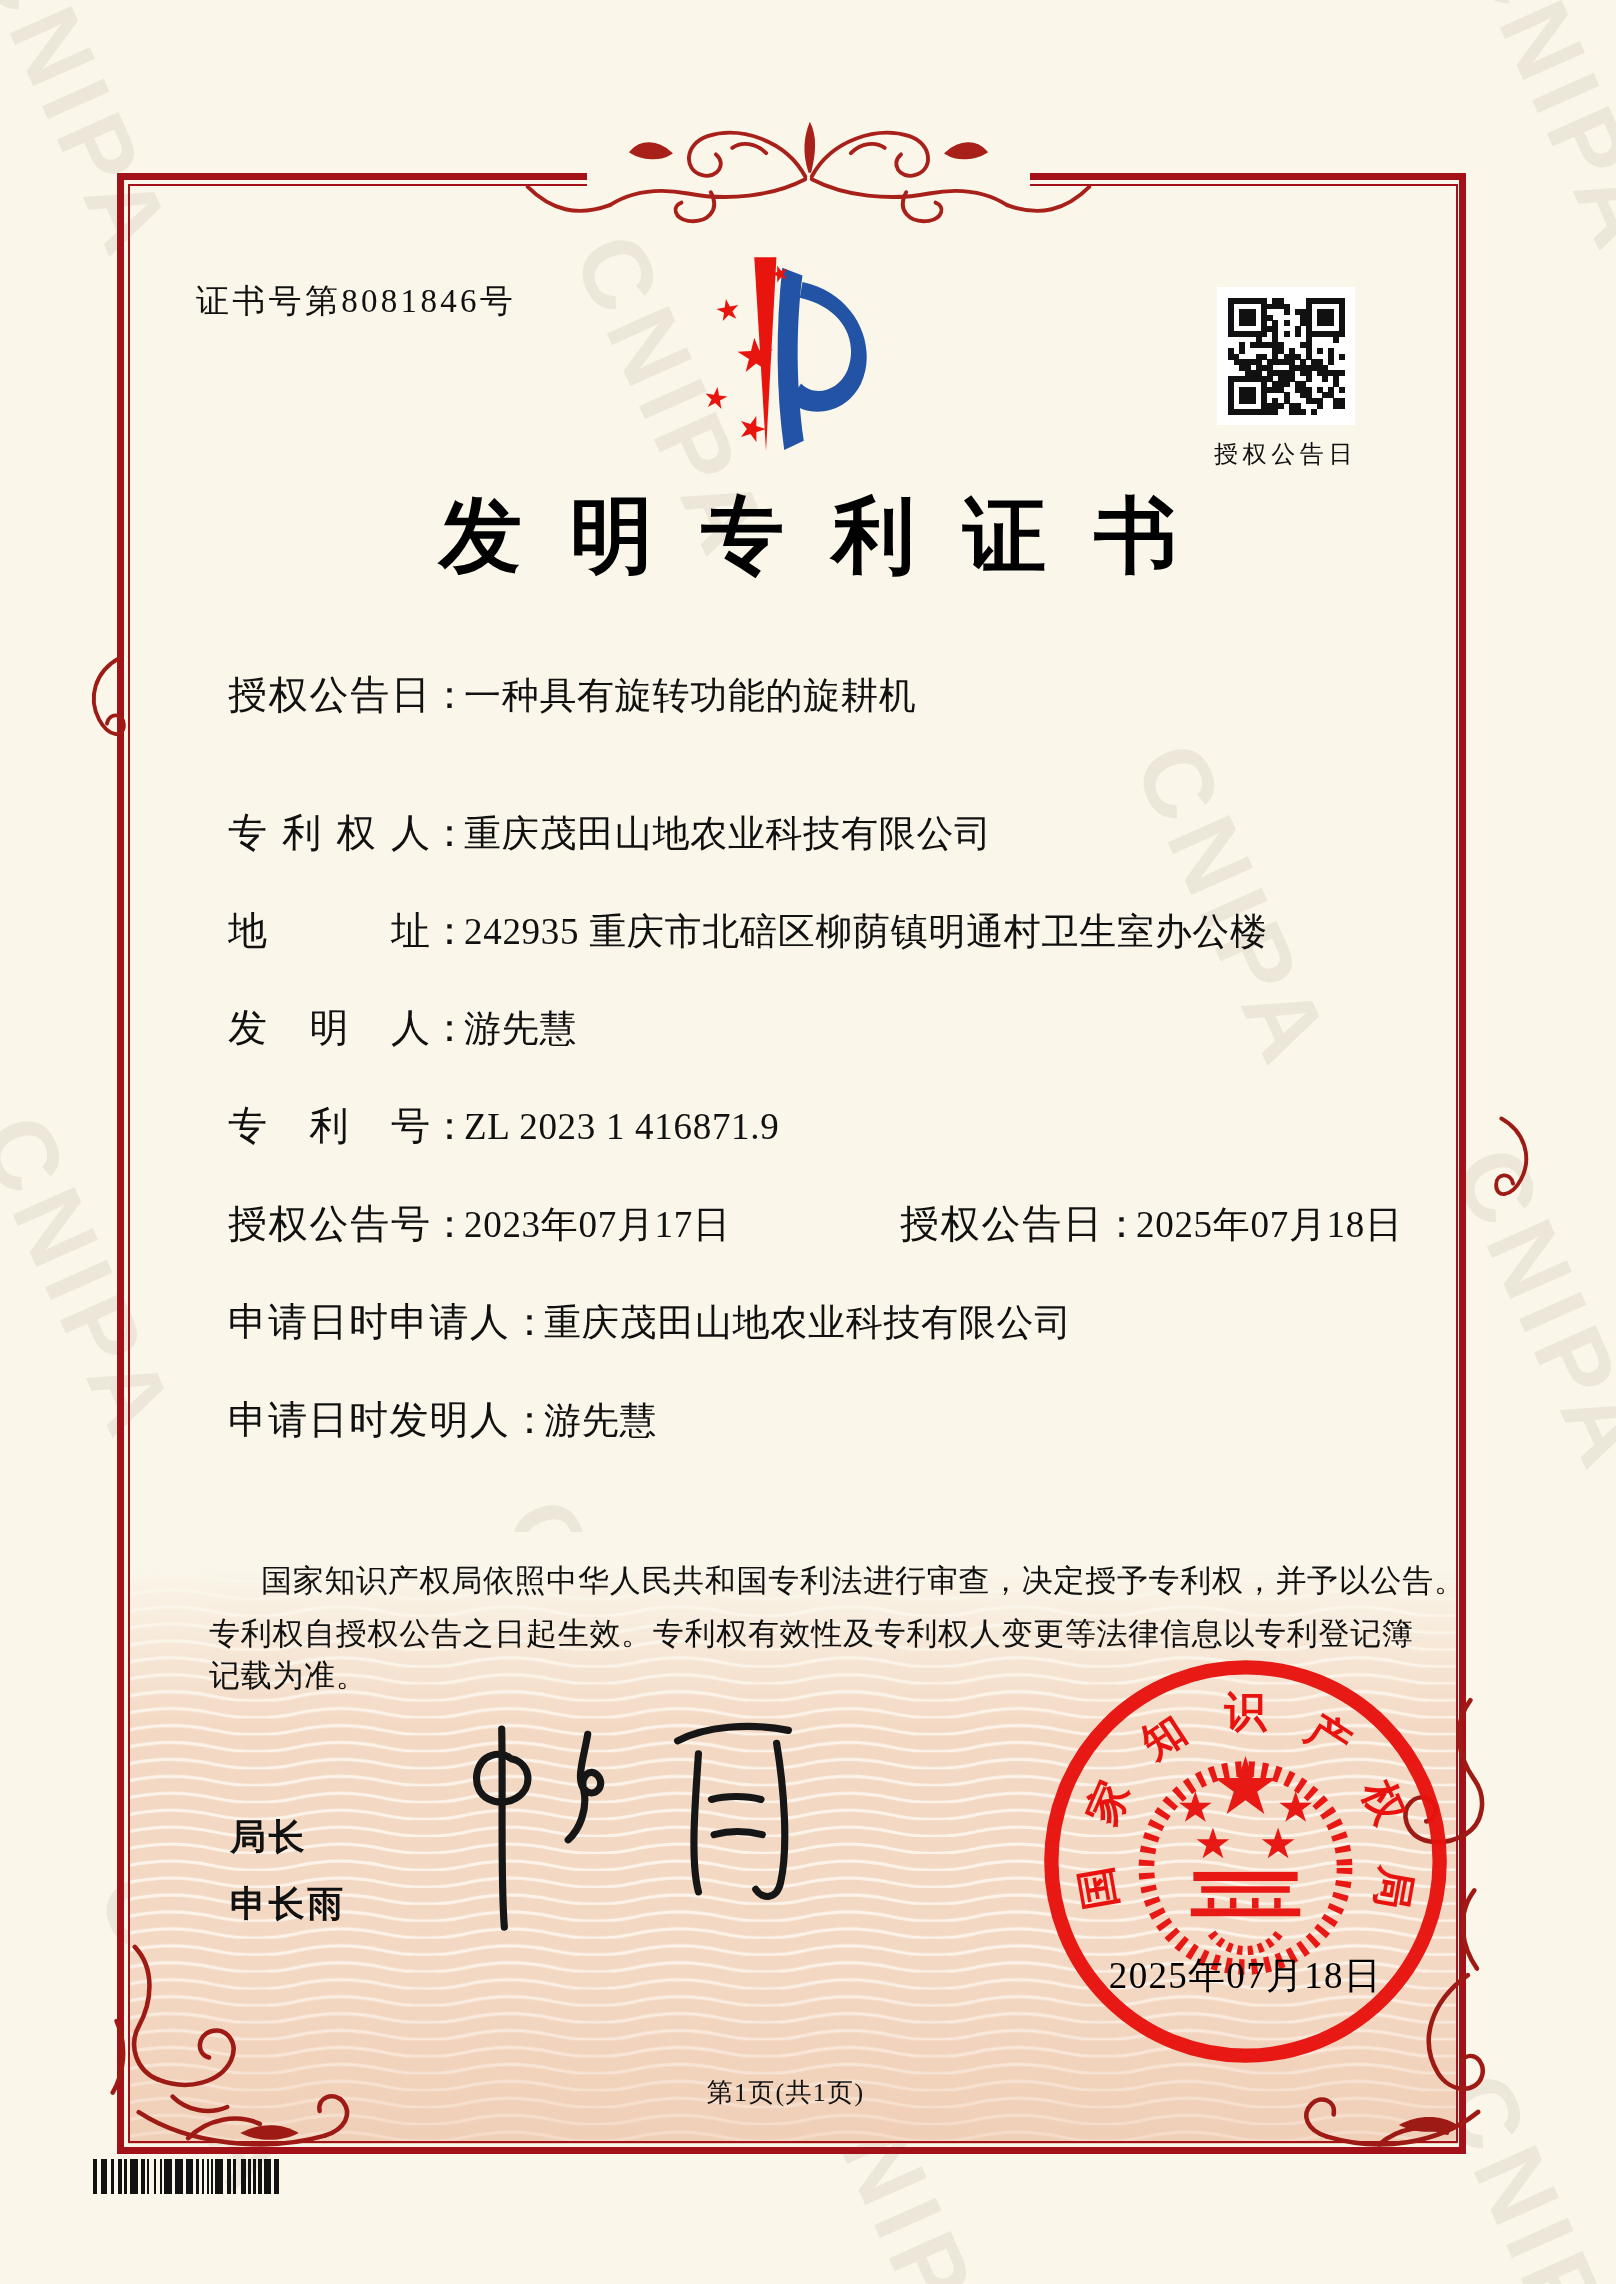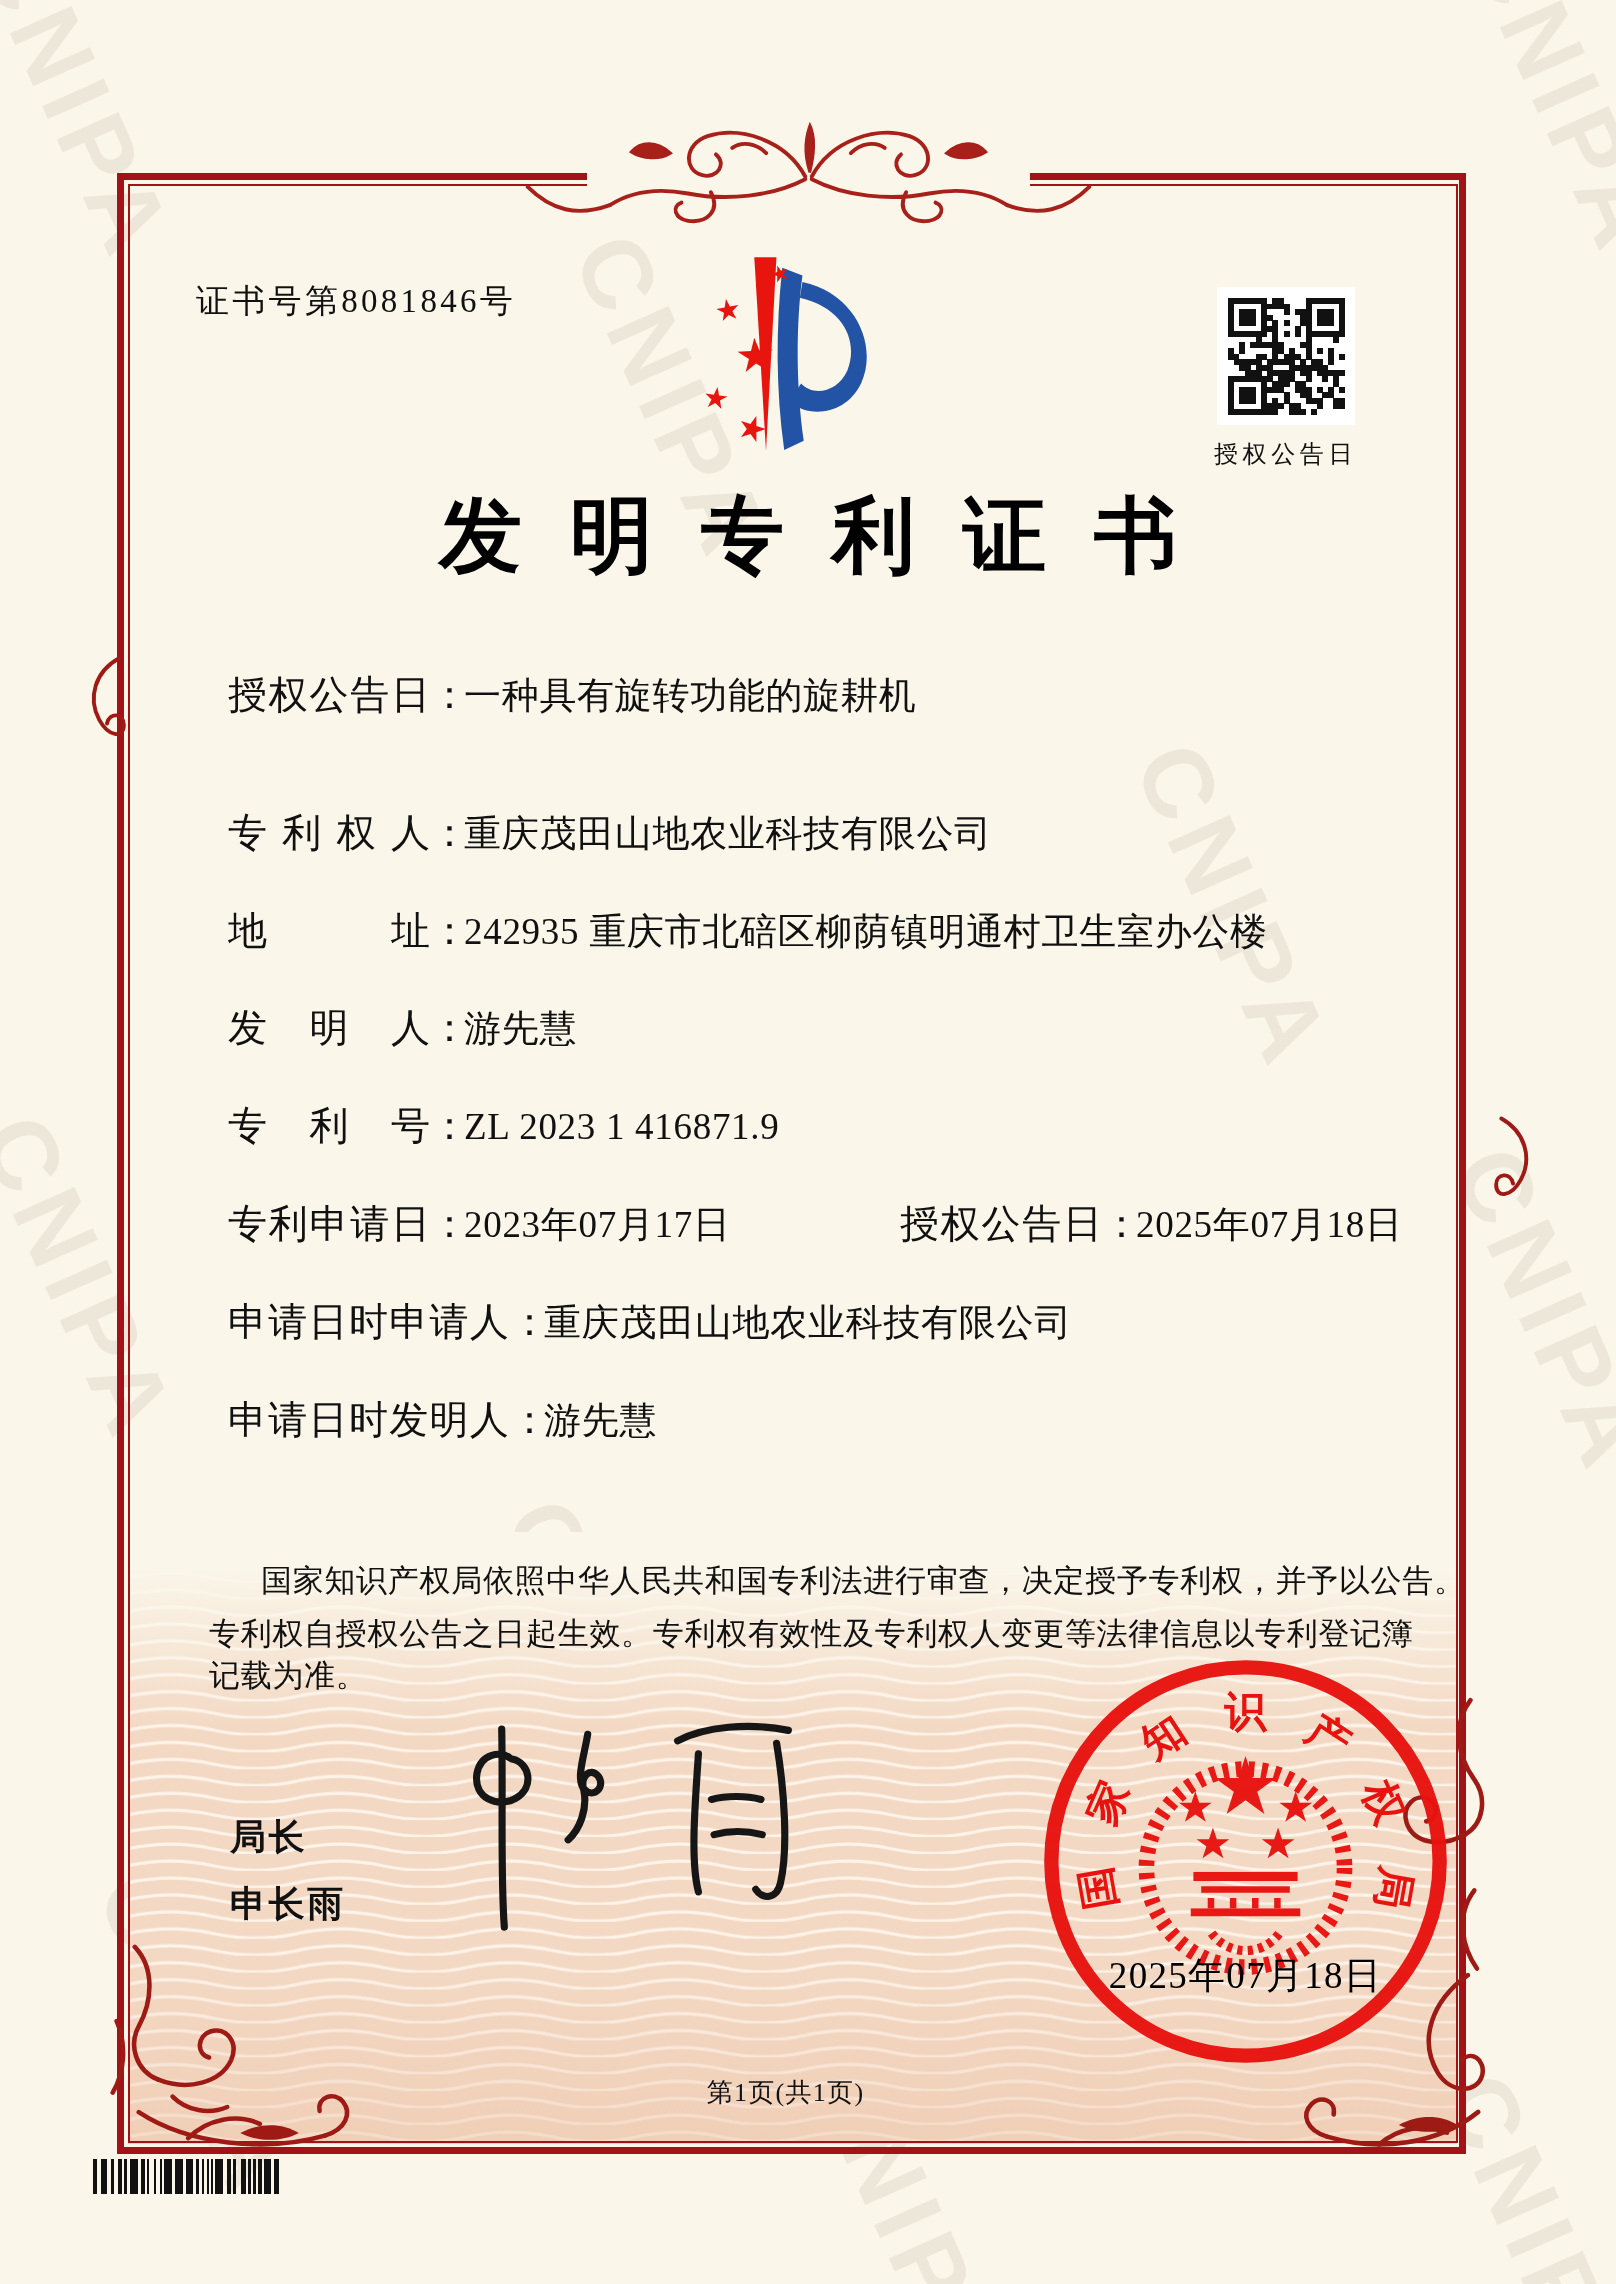--- a/index.html
+++ b/index.html
@@ -422,21 +422,21 @@
   <div id="qr-caption" class="abs">授权公告日</div>
 
   <div id="doc-title" class="abs">发明专利证书</div>
 
   <div id="rows">
       <div class="frow" style="top: 674px;"><span class="flabel">授权公告日</span><span class="fcolon">：</span><span class="fvalue">一种具有旋转功能的旋耕机</span></div>
       <div class="frow" style="top: 812px;"><span class="flabel">专利权人</span><span class="fcolon">：</span><span class="fvalue">重庆茂田山地农业科技有限公司</span></div>
       <div class="frow" style="top: 910px;"><span class="flabel">地址</span><span class="fcolon">：</span><span class="fvalue">242935 重庆市北碚区柳荫镇明通村卫生室办公楼</span></div>
       <div class="frow" style="top: 1007px;"><span class="flabel">发明人</span><span class="fcolon">：</span><span class="fvalue">游先慧</span></div>
       <div class="frow" style="top: 1105px;"><span class="flabel">专利号</span><span class="fcolon">：</span><span class="fvalue">ZL 2023 1 416871.9</span></div>
-      <div class="frow" style="top: 1203px;"><span class="flabel">专利申请日</span><span class="fcolon">：</span><span class="fvalue">2023年07月17日</span><span class="fright"><span class="flabel">授权公告日</span><span class="fcolon">：</span><span class="fvalue">2025年07月18日</span></span></div>
+      <div class="frow" style="top: 1203px;"><span class="flabel">授权公告号</span><span class="fcolon">：</span><span class="fvalue">2023年07月17日</span><span class="fright"><span class="flabel">授权公告日</span><span class="fcolon">：</span><span class="fvalue">2025年07月18日</span></span></div>
       <div class="frow" style="top: 1301px;"><span class="flabel wide">申请日时申请人</span><span class="fcolon">：</span><span class="fvalue">重庆茂田山地农业科技有限公司</span></div>
       <div class="frow" style="top: 1399px;"><span class="flabel wide">申请日时发明人</span><span class="fcolon">：</span><span class="fvalue">游先慧</span></div>
     </div>
 
   <div id="stmt-line1" class="stmt">国家知识产权局依照中华人民共和国专利法进行审查，决定授予专利权，并予以公告。</div>
   <div id="stmt-line2" class="stmt">专利权自授权公告之日起生效。专利权有效性及专利权人变更等法律信息以专利登记簿记载为准。</div>
 
   <div id="off-title" class="off">局长</div>
   <div id="off-name" class="off">申长雨</div>
 

